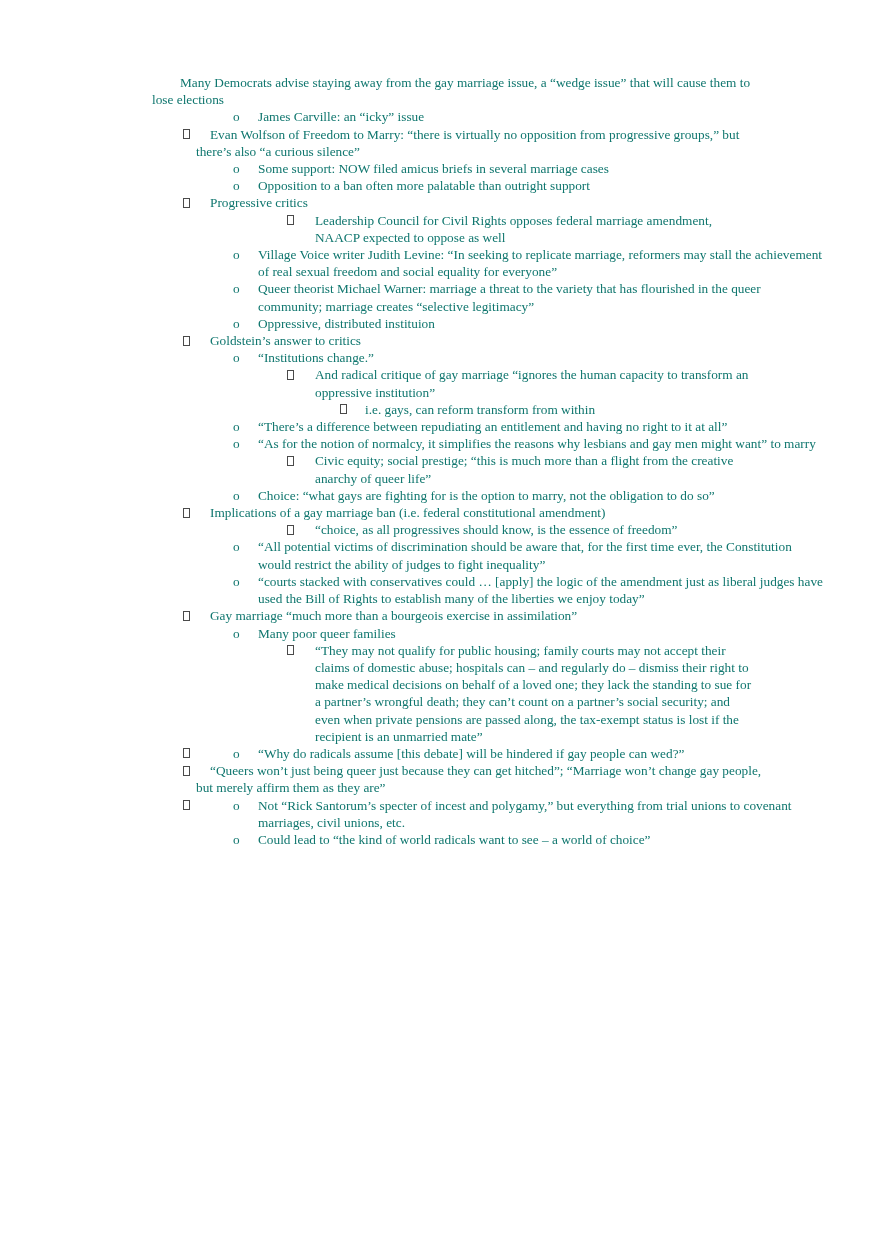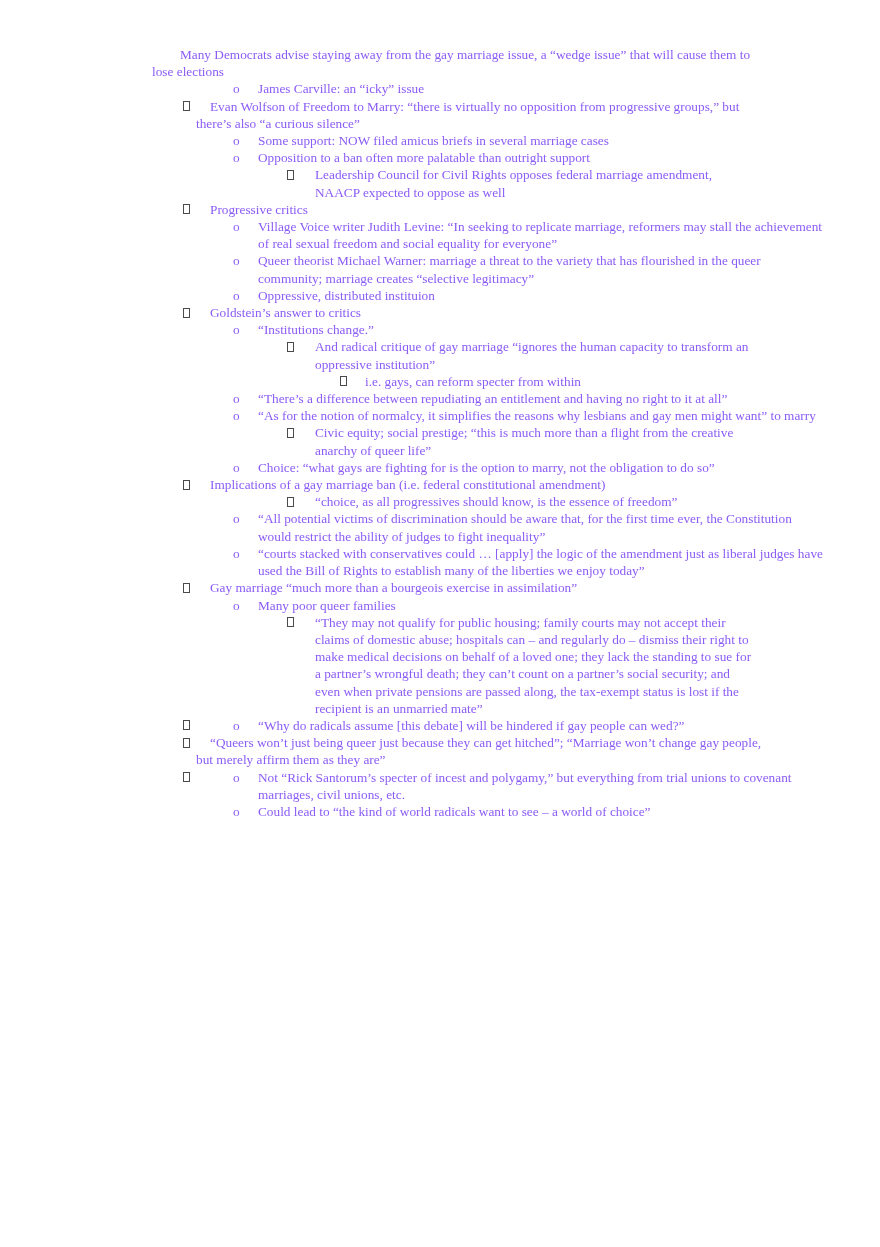--- a/index.html
+++ b/index.html
@@ -2,25 +2,25 @@
 <html><head>
 <meta charset="utf-8">
 <style>
   * { margin: 0; padding: 0; box-sizing: border-box; }
   html, body { background: #ffffff; }
   .page {
     position: relative;
     width: 880px;
     height: 1247px;
     background: #ffffff;
-    color: #8b5cf6;
+    color: #0f766e;
     font-family: "Liberation Serif", "DejaVu Serif", serif;
     font-size: 13.3px;
     line-height: 17.2px;
-    padding-top: 46px;
+    padding-top: 74px;
     overflow: hidden;
   }
   .item { position: relative; }
   .item .text { display: block; }
 
   .level-0 .text { margin-left: 152px; text-indent: 28px; margin-right: 120px; }
   .level-1 .text { margin-left: 196px; text-indent: 14px; margin-right: 116px; }
   .level-2 .text { margin-left: 258px; margin-right: 52px; }
   .level-3 .text { margin-left: 315px; margin-right: 122px; }
   .level-4 .text { margin-left: 365px; margin-right: 122px; }
@@ -63,27 +63,27 @@
         <span class="text">Evan Wolfson of Freedom to Marry: “there is virtually no opposition from progressive groups,” but there’s also “a curious silence”</span>
       </div>
       <div class="item level-2">
         <span class="bullet bullet-o">o</span>
         <span class="text">Some support: NOW filed amicus briefs in several marriage cases</span>
       </div>
       <div class="item level-2">
         <span class="bullet bullet-o">o</span>
         <span class="text">Opposition to a ban often more palatable than outright support</span>
       </div>
+      <div class="item level-1">
+        <span class="bullet bullet-square"></span>
+        <span class="text">Progressive critics</span>
+      </div>
       <div class="item level-3">
         <span class="bullet bullet-square"></span>
         <span class="text">Leadership Council for Civil Rights opposes federal marriage amendment, NAACP expected to oppose as well</span>
-      </div>
-      <div class="item level-1">
-        <span class="bullet bullet-square"></span>
-        <span class="text">Progressive critics</span>
       </div>
       <div class="item level-2">
         <span class="bullet bullet-o">o</span>
         <span class="text">Village Voice writer Judith Levine: “In seeking to replicate marriage, reformers may stall the achievement of real sexual freedom and social equality for everyone”</span>
       </div>
       <div class="item level-2">
         <span class="bullet bullet-o">o</span>
         <span class="text">Queer theorist Michael Warner: marriage a threat to the variety that has flourished in the queer community; marriage creates “selective legitimacy”</span>
       </div>
       <div class="item level-2">
@@ -97,21 +97,21 @@
       <div class="item level-2">
         <span class="bullet bullet-o">o</span>
         <span class="text">“Institutions change.”</span>
       </div>
       <div class="item level-3">
         <span class="bullet bullet-square"></span>
         <span class="text">And radical critique of gay marriage “ignores the human capacity to transform an oppressive institution”</span>
       </div>
       <div class="item level-4">
         <span class="bullet bullet-square"></span>
-        <span class="text">i.e. gays, can reform specter from within</span>
+        <span class="text">i.e. gays, can reform transform from within</span>
       </div>
       <div class="item level-2">
         <span class="bullet bullet-o">o</span>
         <span class="text">“There’s a difference between repudiating an entitlement and having no right to it at all”</span>
       </div>
       <div class="item level-2">
         <span class="bullet bullet-o">o</span>
         <span class="text">“As for the notion of normalcy, it simplifies the reasons why lesbians and gay men might want” to marry</span>
       </div>
       <div class="item level-3">

